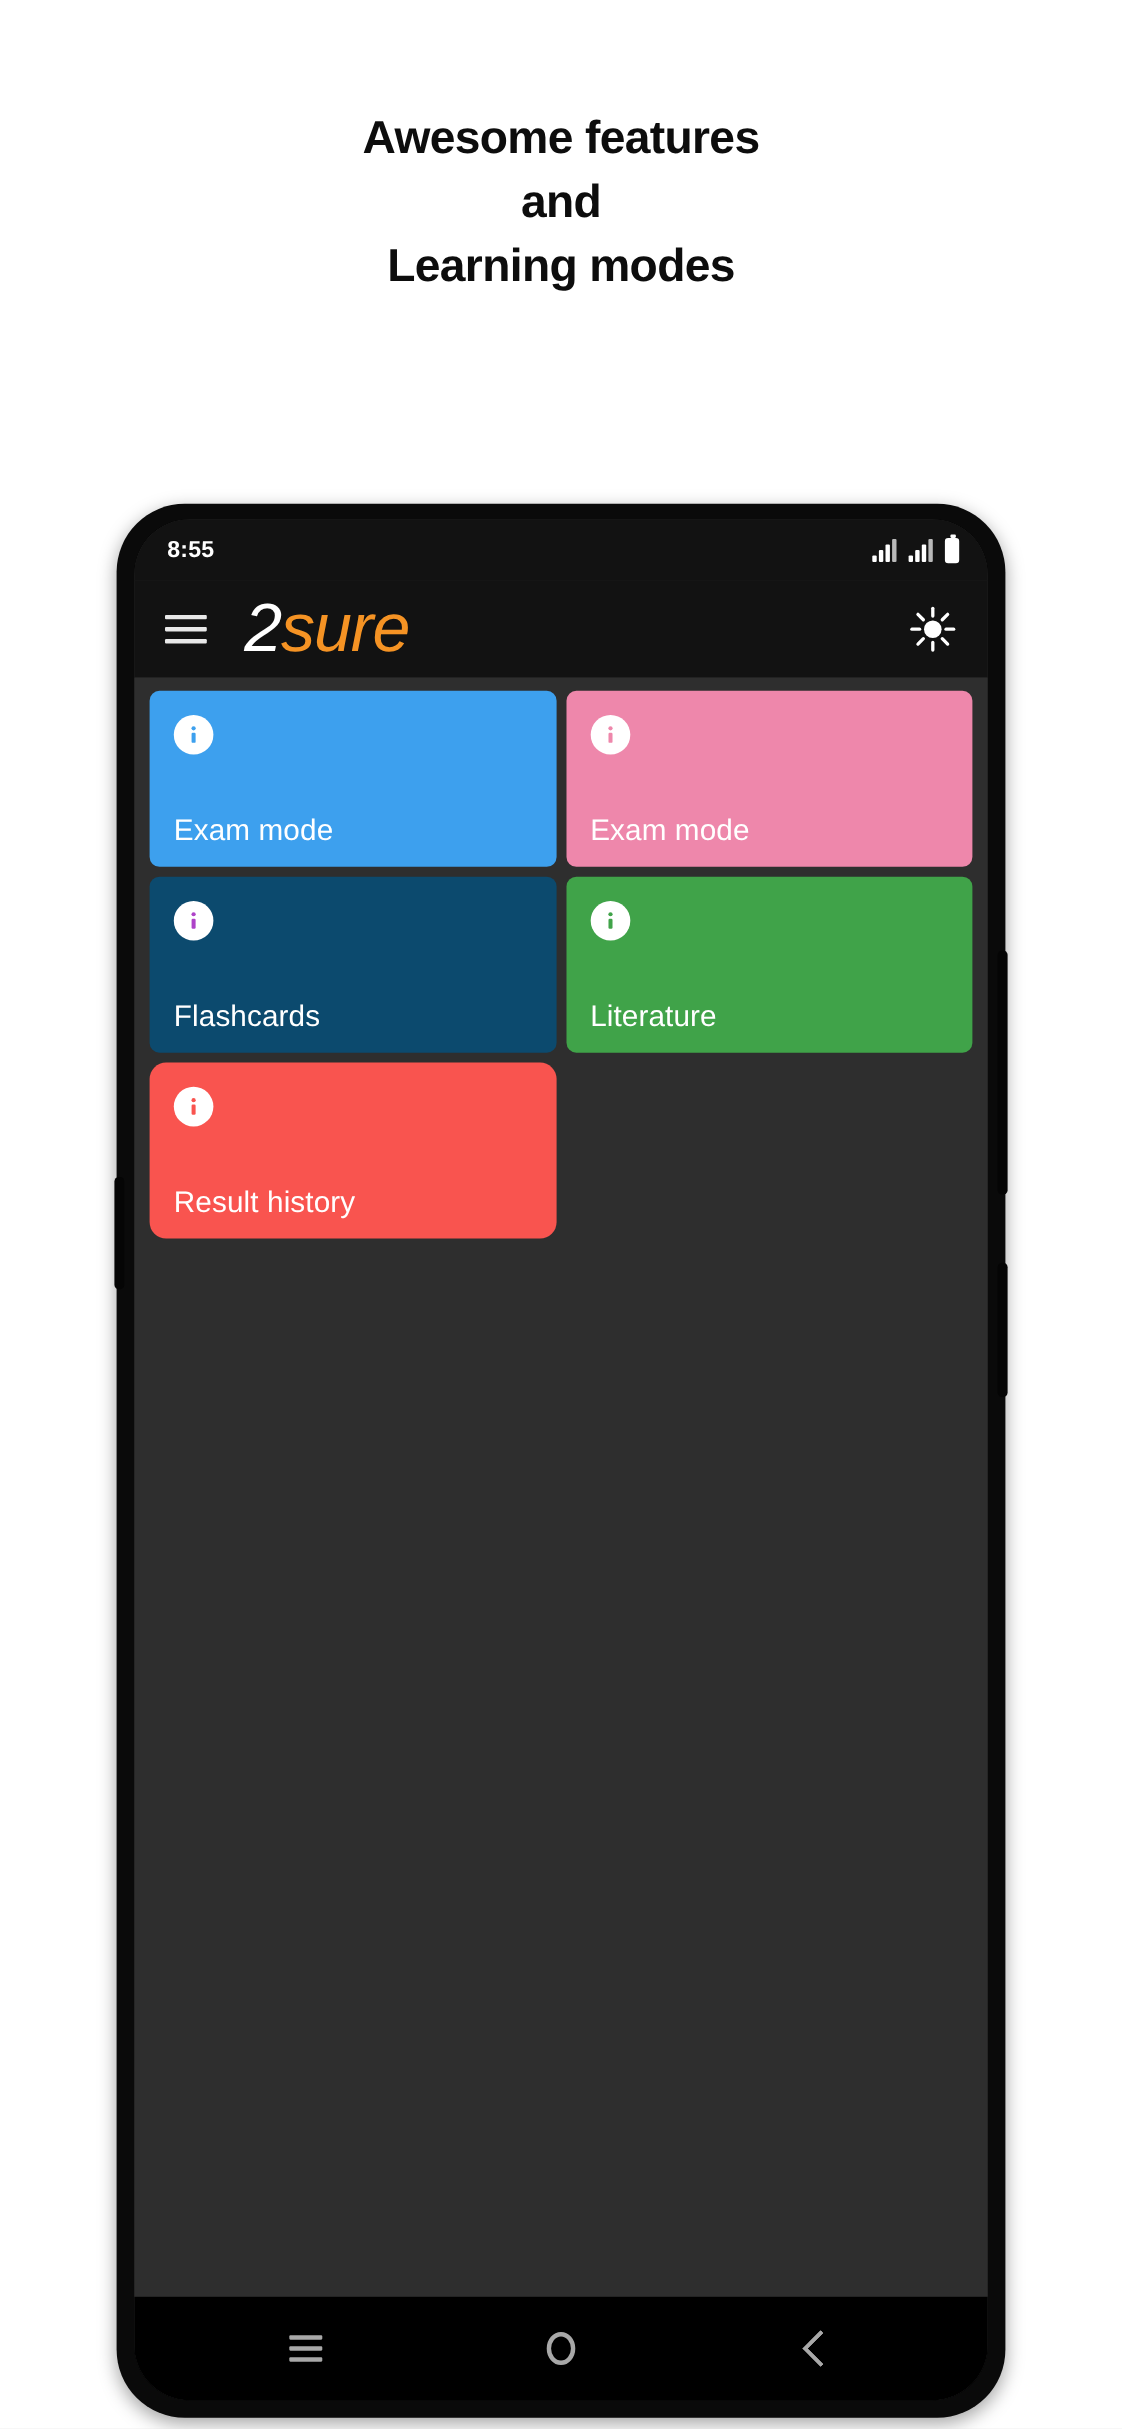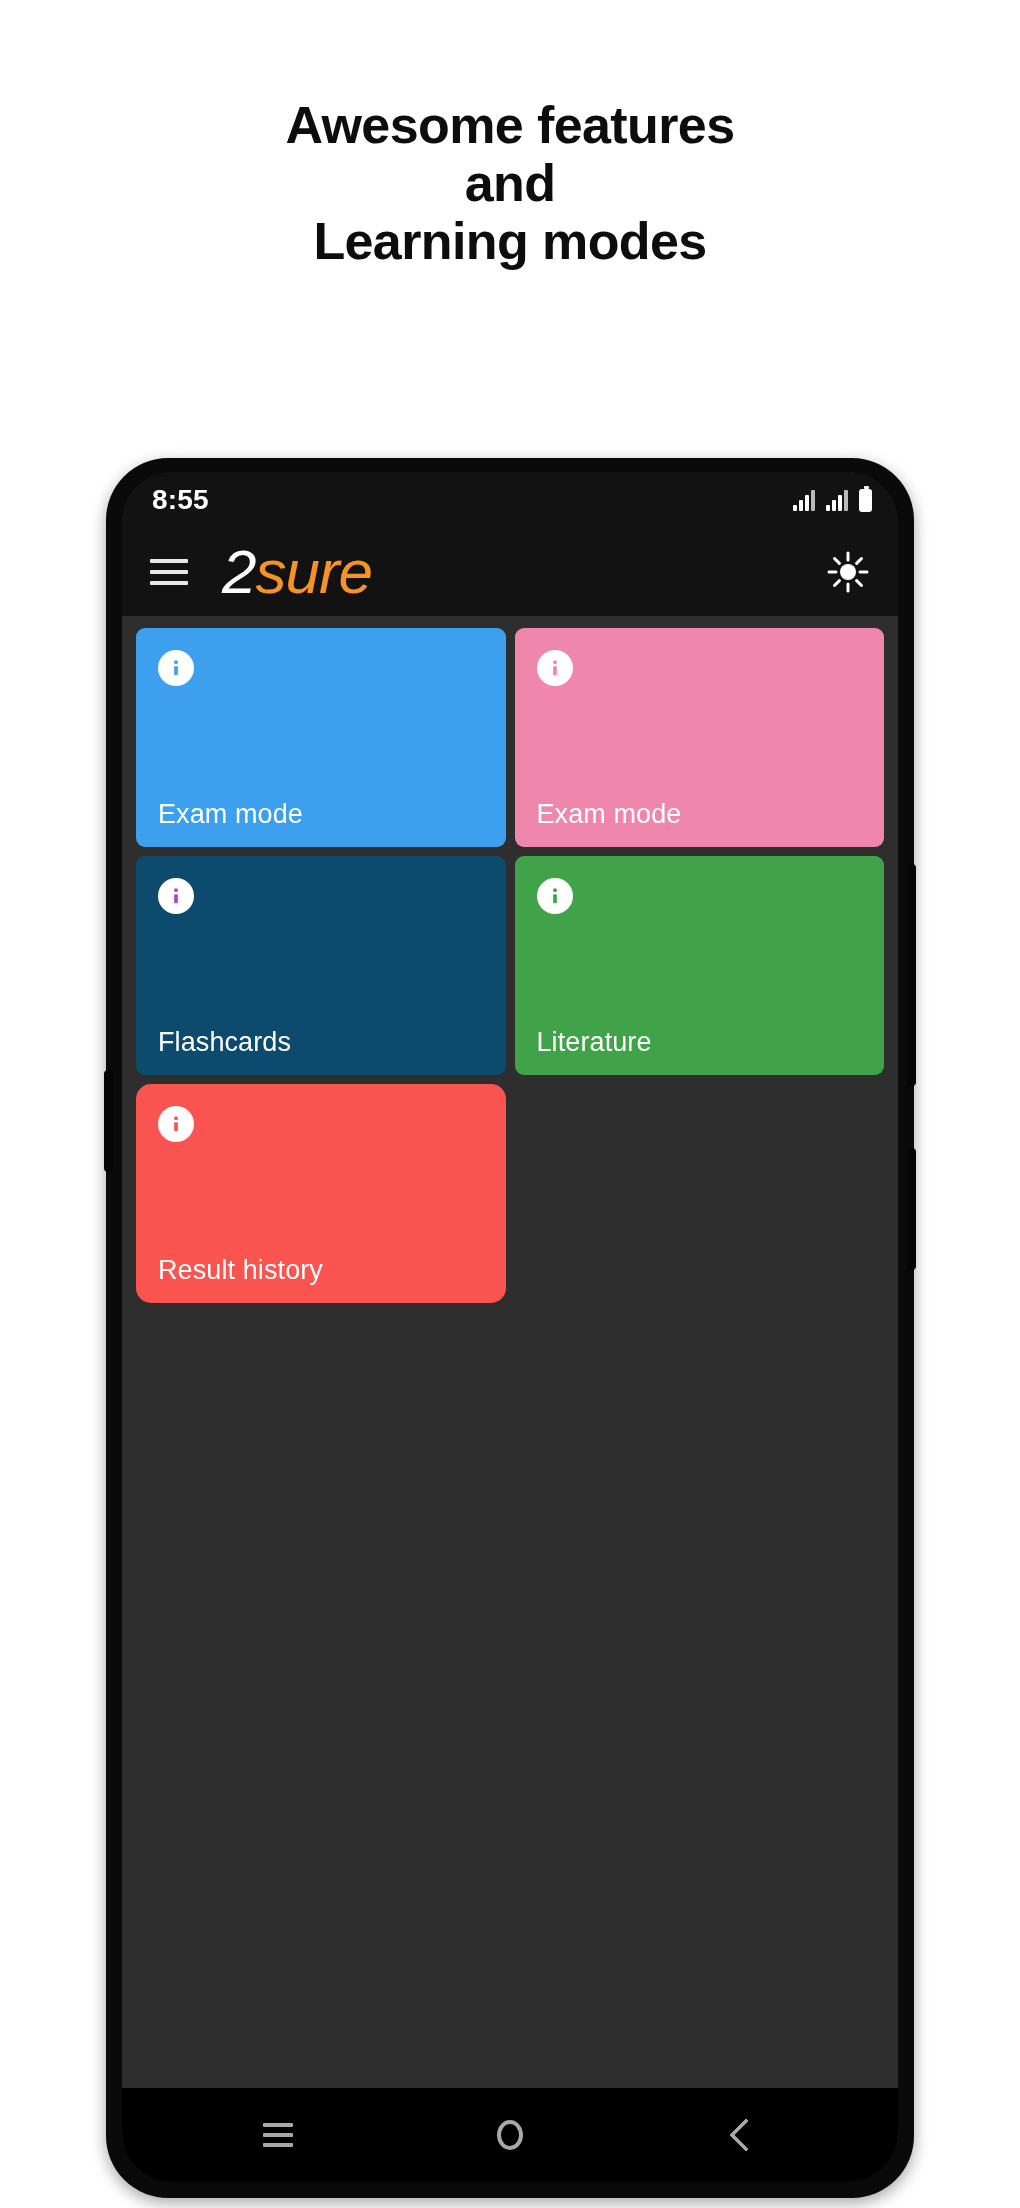--- a/index.html
+++ b/index.html
@@ -17,21 +17,21 @@
 
   
   .headline {
     position: absolute;
     left: 0;
     top: 96px;
     width: 1020px;
     text-align: center;
     color: #0d0d0d;
     font-family: "Liberation Sans", sans-serif;
-    font-size: 52px;
+    font-size: 42px;
     font-weight: 700;
     line-height: 58px;
     letter-spacing: -0.6px;
   }
   .headline .hl-line { display: block; }
 
   
   .phone-frame {
     position: absolute;
     left: 106px;
@@ -81,21 +81,21 @@
     height: 56px;
     background: #121212;
     display: flex;
     align-items: center;
     justify-content: space-between;
     padding: 0 26px 0 30px;
     box-sizing: border-box;
   }
   .status-time {
     color: #ffffff;
-    font-size: 28px;
+    font-size: 21px;
     font-weight: 700;
     letter-spacing: 0.2px;
   }
   .status-icons {
     display: flex;
     align-items: center;
     gap: 11px;
   }
   .sig {
     display: flex;
@@ -188,21 +188,21 @@
     padding: 12px 14px 0 14px;
     box-sizing: border-box;
   }
   .tile-grid {
     display: grid;
     grid-template-columns: 1fr 1fr;
     gap: 9px;
   }
   .tile {
     position: relative;
-    height: 219px;
+    height: 160px;
     border-radius: 9px;
     box-sizing: border-box;
     padding: 22px 22px 18px 22px;
     display: flex;
     flex-direction: column;
     justify-content: space-between;
     cursor: pointer;
   }
   .tile-info {
     width: 36px;

